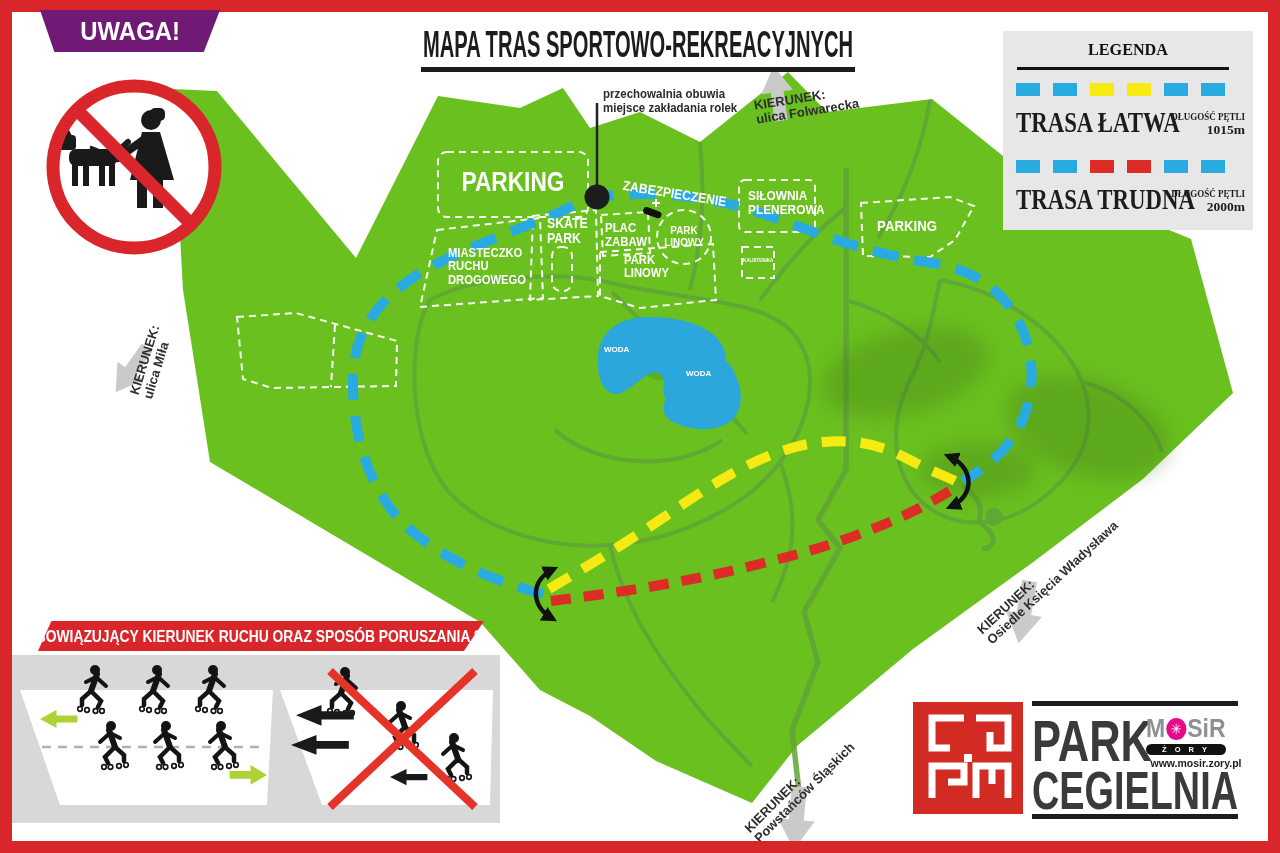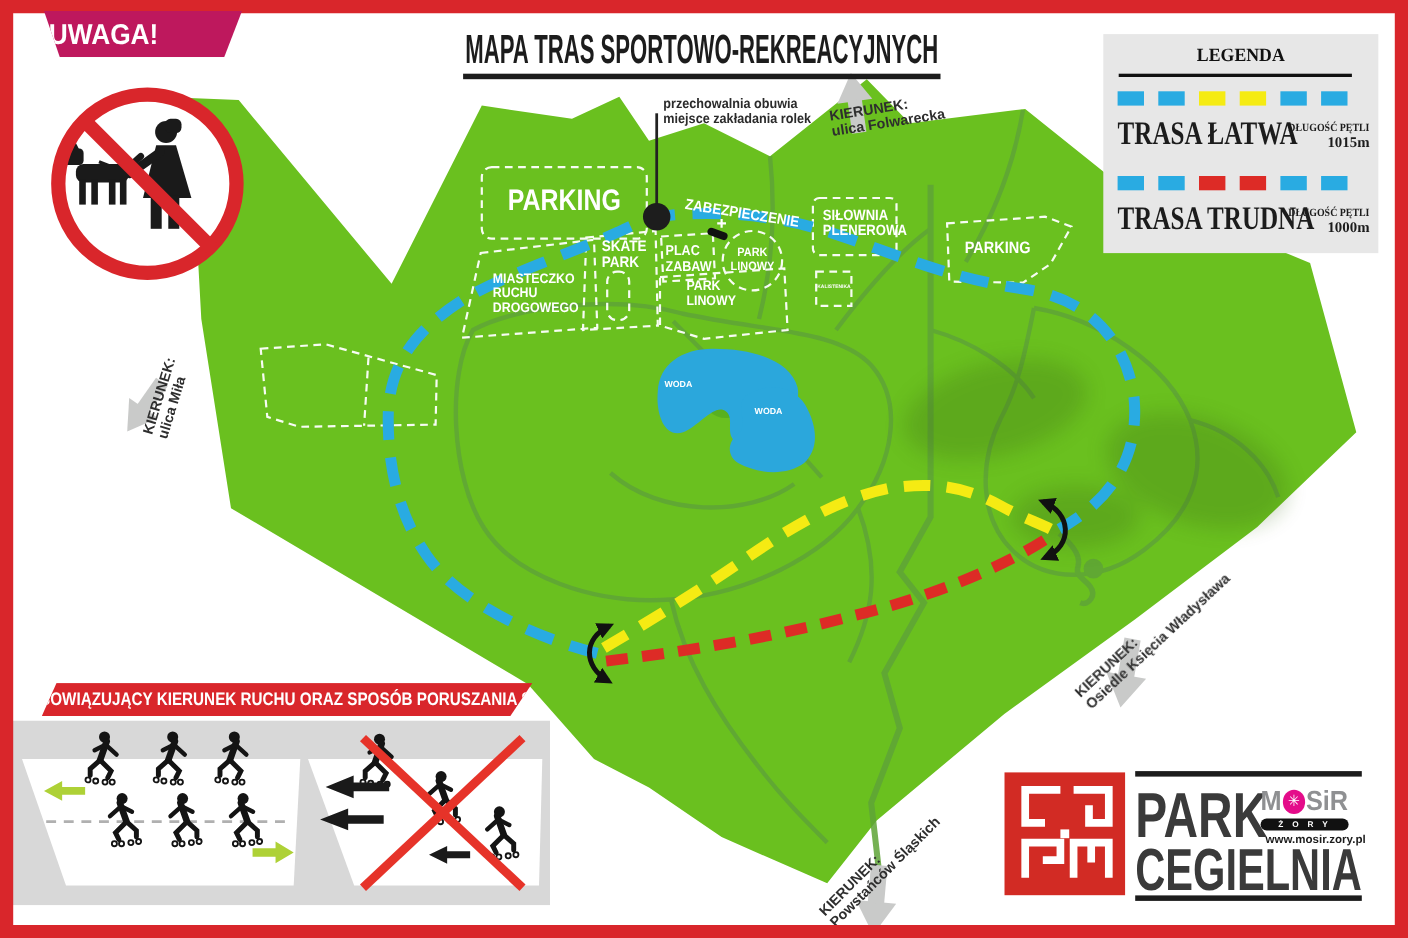--- a/index.html
+++ b/index.html
@@ -1,22 +1,22 @@
 <!DOCTYPE html>
 <html><head>
 <meta charset="utf-8">
 <style>
   html,body{margin:0;padding:0;background:#fff;}
   #stage{position:relative;width:1280px;height:853px;background:#ffffff;overflow:hidden;
          font-family:"Liberation Sans","DejaVu Sans",sans-serif;}
   .abs{position:absolute;}
   #frame{position:absolute;inset:0;box-shadow:inset 0 0 0 12px #d9262b;pointer-events:none;z-index:60;}
   
-  #uwaga{left:40px;top:10px;width:180px;height:42px;background:#be185d;z-index:61;
-         clip-path:polygon(0% 0%,100% 0%,91% 100%,8% 100%);display:flex;align-items:center;}
+  #uwaga{left:40px;top:10px;width:180px;height:42px;background:#701a75;z-index:61;
+         clip-path:polygon(0% 0%,100% 0%,91% 100%,8% 100%);display:flex;align-items:center;justify-content:center;}
   #uwaga span{color:#fff;font-weight:bold;font-size:26px;letter-spacing:0px;transform:scaleX(.92);}
   
   #title-svg{left:416px;top:18px;z-index:20;}
   
   #legend{left:1003px;top:31px;width:250px;height:199px;background:#e7e7e7;z-index:30;font-family:Liberation Serif, serif;}
   #legend .heading{position:absolute;left:0;top:9px;width:100%;text-align:center;font-weight:bold;font-size:17px;color:#111;transform:scaleX(.95);}
   #legend .divider{position:absolute;left:14px;top:36px;width:212px;height:2.5px;background:#111;}
   .dashrow{position:absolute;display:flex;gap:13px;}
   .dash{width:24px;height:13px;display:block;}
   #dashrow-easy{left:13px;top:52px;}
@@ -199,21 +199,21 @@
         <span class="dash" style="background: rgb(41, 171, 226);"></span>
         <span class="dash" style="background: rgb(41, 171, 226);"></span>
         <span class="dash" style="background: rgb(221, 43, 38);"></span>
         <span class="dash" style="background: rgb(221, 43, 38);"></span>
         <span class="dash" style="background: rgb(41, 171, 226);"></span>
         <span class="dash" style="background: rgb(41, 171, 226);"></span>
       </div>
     <div id="route-name-hard" class="route-name">TRASA TRUDNA</div>
     <div id="len-hard" class="len-label">
       <span class="l1">DŁUGOŚĆ PĘTLI</span>
-      <span class="l2">1000m</span>
+      <span class="l2">2000m</span>
     </div>
   </div>
 
   <div class="abs wlabel" style="left:440px;top:168px;width:146px;text-align:center;font-size:27px;transform:scaleX(.84);">PARKING</div>
 
   <div class="abs wlabel" style="left:448px;top:247px;font-size:12.5px;transform:scaleX(.9);transform-origin:left top;">
     <div>MIASTECZKO</div>
     <div>RUCHU</div>
     <div>DROGOWEGO</div>
   </div>

